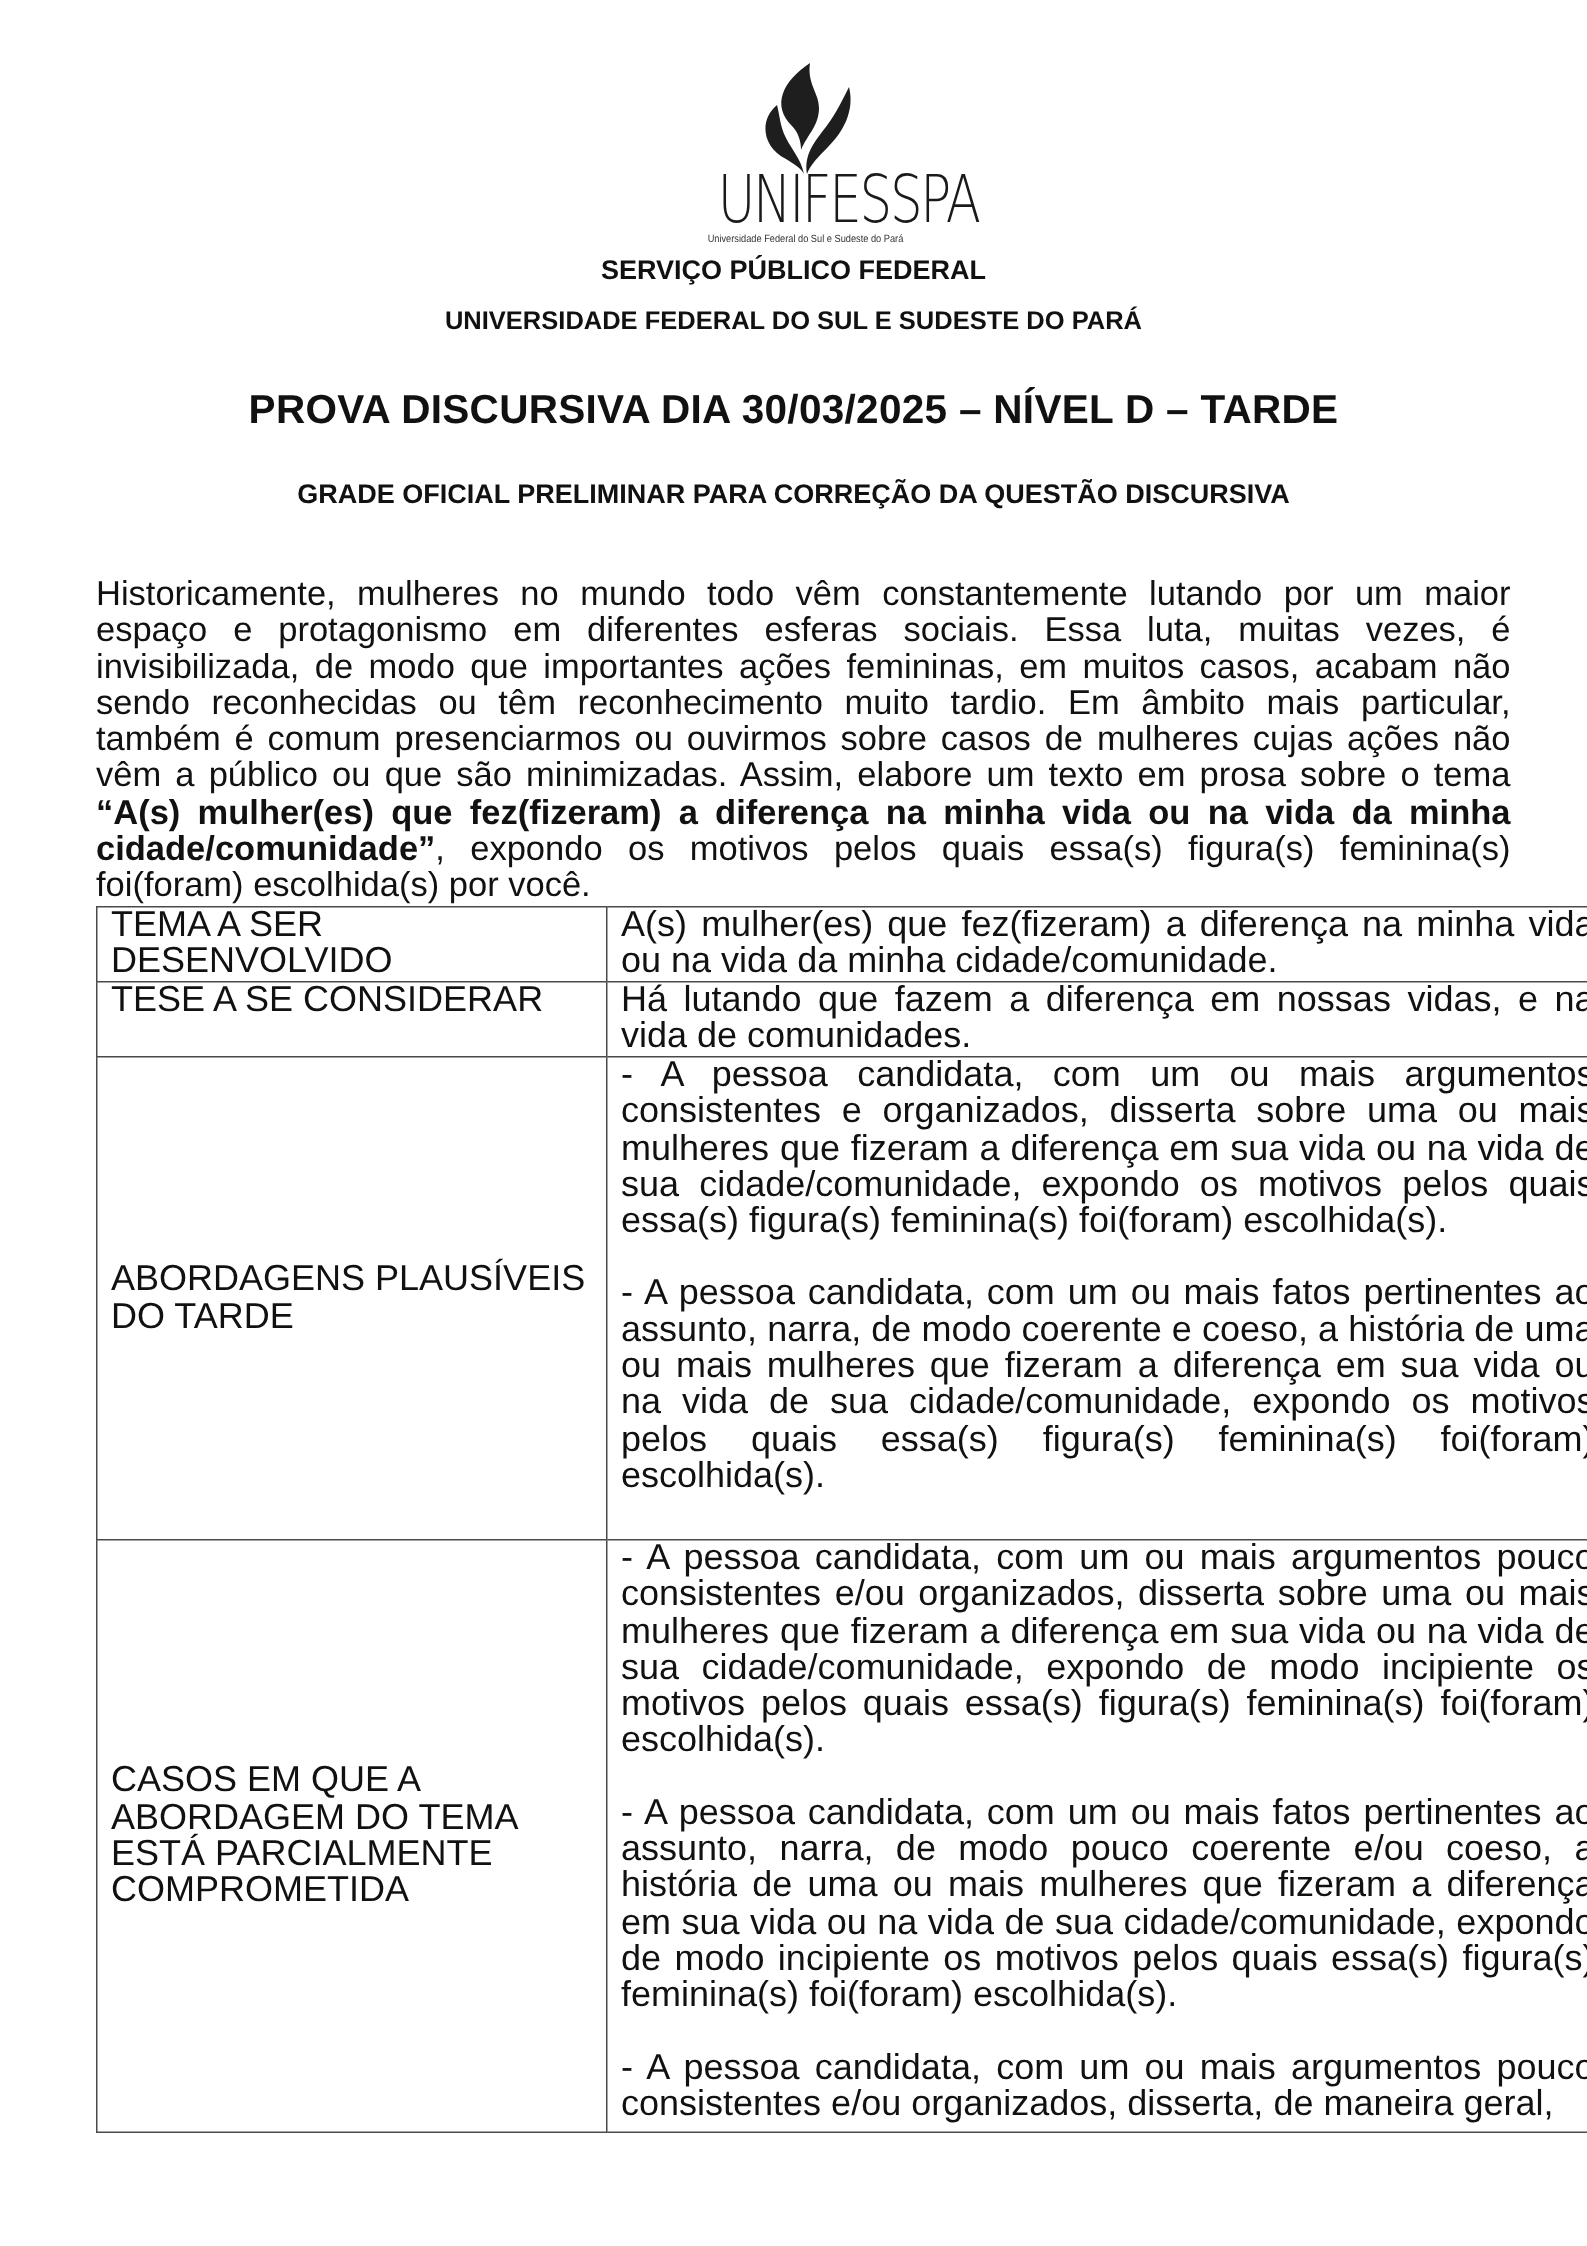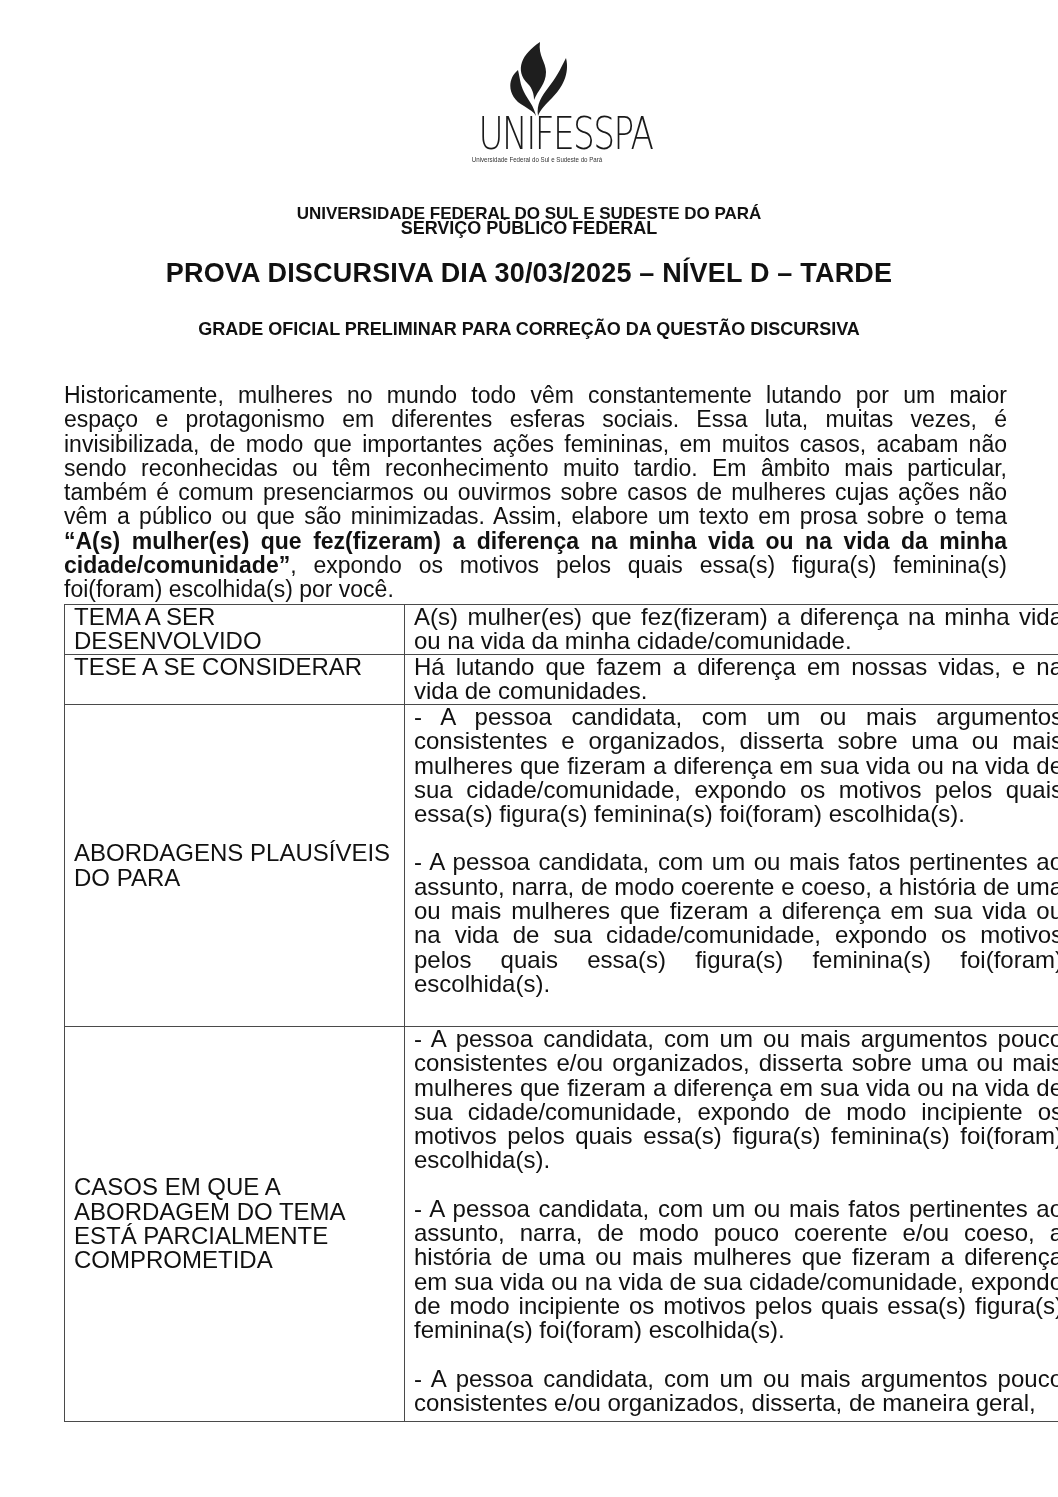--- a/index.html
+++ b/index.html
@@ -2,21 +2,21 @@
 <html><head>
   <meta charset="utf-8">
   <style>
     html, body { margin: 0; padding: 0; background: #ffffff; }
     body { width: 1058px; height: 1497px; position: relative; overflow: hidden; color: #111; font-family: "Liberation Sans", sans-serif; }
     .logo { position: absolute; left: 462px; top: 40px; width: 150px; height: 126px; }
     .logo svg { display: block; }
     .logo-word { position: absolute; left: 0; top: 72px; width: 150px; text-align: center; font-family: "DejaVu Sans", sans-serif; font-size: 44px; font-weight: 300; letter-spacing: -2px; line-height: 1; transform: scaleX(0.78); transform-origin: center; color: #1a1a1a; }
     .logo-sub { position: absolute; left: 0; top: 116px; width: 150px; text-align: center; font-size: 7px; line-height: 1; color: #333; white-space: nowrap; transform: scaleX(0.88); }
     .hdr { position: absolute; left: 0; width: 1058px; text-align: center; font-weight: bold; white-space: nowrap; }
-    .h1 { top: 170px; font-size: 18px; margin-top: 48px; }
+    .h1 { top: 170px; font-size: 18px; }
     .h2 { top: 204px; font-size: 17px; }
     .h3 { top: 258px; font-size: 27px; font-weight: 900; letter-spacing: 0.2px; text-align: center; }
     .h4 { top: 319px; font-size: 18px; }
     .intro { position: absolute; left: 64px; top: 383px; width: 943px; font-size: 23px; line-height: 24.3px; text-align: justify; }
     .intro b { font-weight: bold; }
     table.grid { position: absolute; left: 64px; top: 604px; width: 1000px; border-collapse: collapse; font-size: 24px; line-height: 24.3px; }
     table.grid td { border: 1.3px solid #4a4a4a; vertical-align: top; padding: 0 8px 0 9px; }
     table.grid td.label { width: 322px; text-align: left; }
     table.grid td.value { text-align: justify; padding-right: 0; }
     td.label.middle { vertical-align: middle; }
@@ -59,21 +59,21 @@
       <p class="para">A(s) mulher(es) que fez(fizeram) a diferença na minha vida ou na vida da minha cidade/comunidade.</p>
     </td>
   </tr>
   <tr class="r2">
     <td class="label">TESE A SE CONSIDERAR</td>
     <td class="value">
       <p class="para">Há lutando que fazem a diferença em nossas vidas, e na vida de comunidades.</p>
     </td>
   </tr>
   <tr class="r3">
-    <td class="label middle">ABORDAGENS PLAUSÍVEIS DO PARA</td>
+    <td class="label middle">ABORDAGENS PLAUSÍVEIS DO TARDE</td>
     <td class="value">
       <p class="para">- A pessoa candidata, com um ou mais argumentos consistentes e organizados, disserta sobre uma ou mais mulheres que fizeram a diferença em sua vida ou na vida de sua cidade/comunidade, expondo os motivos pelos quais essa(s) figura(s) feminina(s) foi(foram) escolhida(s).</p>
       <p class="para">- A pessoa candidata, com um ou mais fatos pertinentes ao assunto, narra, de modo coerente e coeso, a história de uma ou mais mulheres que fizeram a diferença em sua vida ou na vida de sua cidade/comunidade, expondo os motivos pelos quais essa(s) figura(s) feminina(s) foi(foram) escolhida(s).</p>
     </td>
   </tr>
   <tr class="r4">
     <td class="label middle justify">CASOS EM QUE A ABORDAGEM DO TEMA ESTÁ PARCIALMENTE COMPROMETIDA</td>
     <td class="value">
       <p class="para">- A pessoa candidata, com um ou mais argumentos pouco consistentes e/ou organizados, disserta sobre uma ou mais mulheres que fizeram a diferença em sua vida ou na vida de sua cidade/comunidade, expondo de modo incipiente os motivos pelos quais essa(s) figura(s) feminina(s) foi(foram) escolhida(s).</p>
       <p class="para">- A pessoa candidata, com um ou mais fatos pertinentes ao assunto, narra, de modo pouco coerente e/ou coeso, a história de uma ou mais mulheres que fizeram a diferença em sua vida ou na vida de sua cidade/comunidade, expondo de modo incipiente os motivos pelos quais essa(s) figura(s) feminina(s) foi(foram) escolhida(s).</p>

